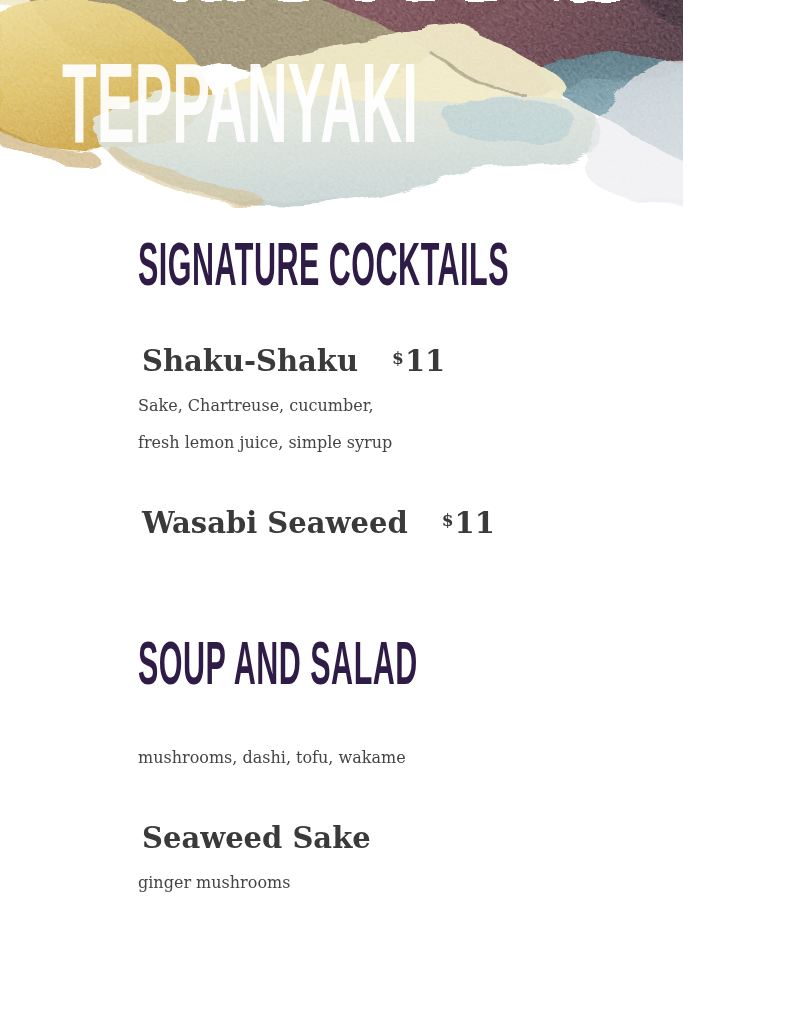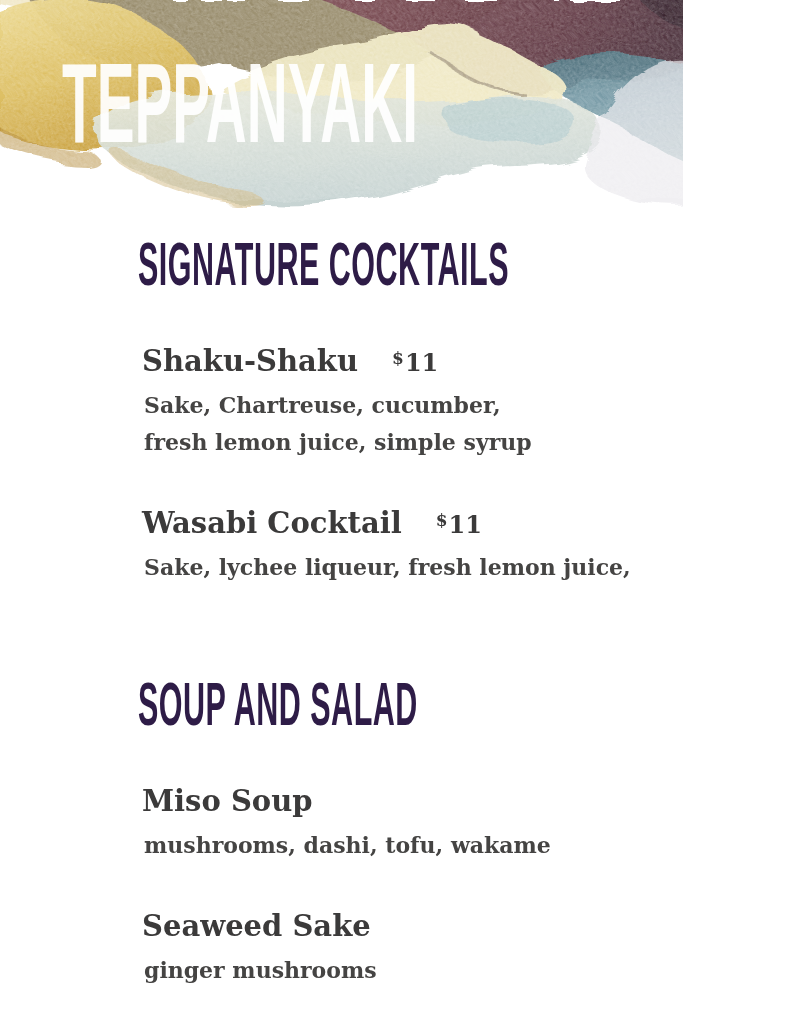--- a/index.html
+++ b/index.html
@@ -57,27 +57,27 @@
     font-weight: 700;
     color: #3b3a3a;
     white-space: nowrap;
   }
   .item-price .currency {
     font-size: 17px;
     position: relative;
     top: -7px;
     margin-right: 1px;
   }
-  .item-price .amount { font-size: 24px; }
+  .item-price .amount { font-size: 29px; }
 
   .item-desc {
-    margin: 4px 0 0 6px;
-    font-family: "DejaVu Serif", serif;
-    font-weight: 700;
-    font-size: 22px;
+    margin: 4px 0 0 0;
+    font-family: "DejaVu Serif", serif;
+    font-weight: 400;
+    font-size: 16px;
     line-height: 37px;
     color: #454443;
   }
   .desc-line { display: block; white-space: nowrap; }
 </style>
 </head>
 <body>
 
 <div class="page">
 
@@ -166,42 +166,38 @@
           </span>
         </div>
         <p class="item-desc">
           <span class="desc-line">Sake, Chartreuse, cucumber,</span>
           <span class="desc-line">fresh lemon juice, simple syrup</span>
         </p>
       </div>
 
       <div class="menu-item">
         <div class="item-header">
-          <h3 class="item-name">Wasabi Cocktail</h3>
+          <h3 class="item-name">Wasabi Seaweed</h3>
           <span class="item-price">
             <span class="currency">$</span><span class="amount">11</span>
           </span>
         </div>
         <p class="item-desc">
-          <span class="desc-line">Sake, lychee liqueur, fresh lemon juice,</span>
         </p>
       </div>
 
     </section>
 
     <h2 class="section-heading later">
       <span class="squeeze">SOUP AND SALAD</span>
     </h2>
 
     <section class="menu-section">
 
       <div class="menu-item">
-        <div class="item-header">
-          <h3 class="item-name">Miso Soup</h3>
-        </div>
         <p class="item-desc">
           <span class="desc-line">mushrooms, dashi, tofu, wakame</span>
         </p>
       </div>
 
       <div class="menu-item">
         <div class="item-header">
           <h3 class="item-name">Seaweed Sake</h3>
         </div>
         <p class="item-desc">

